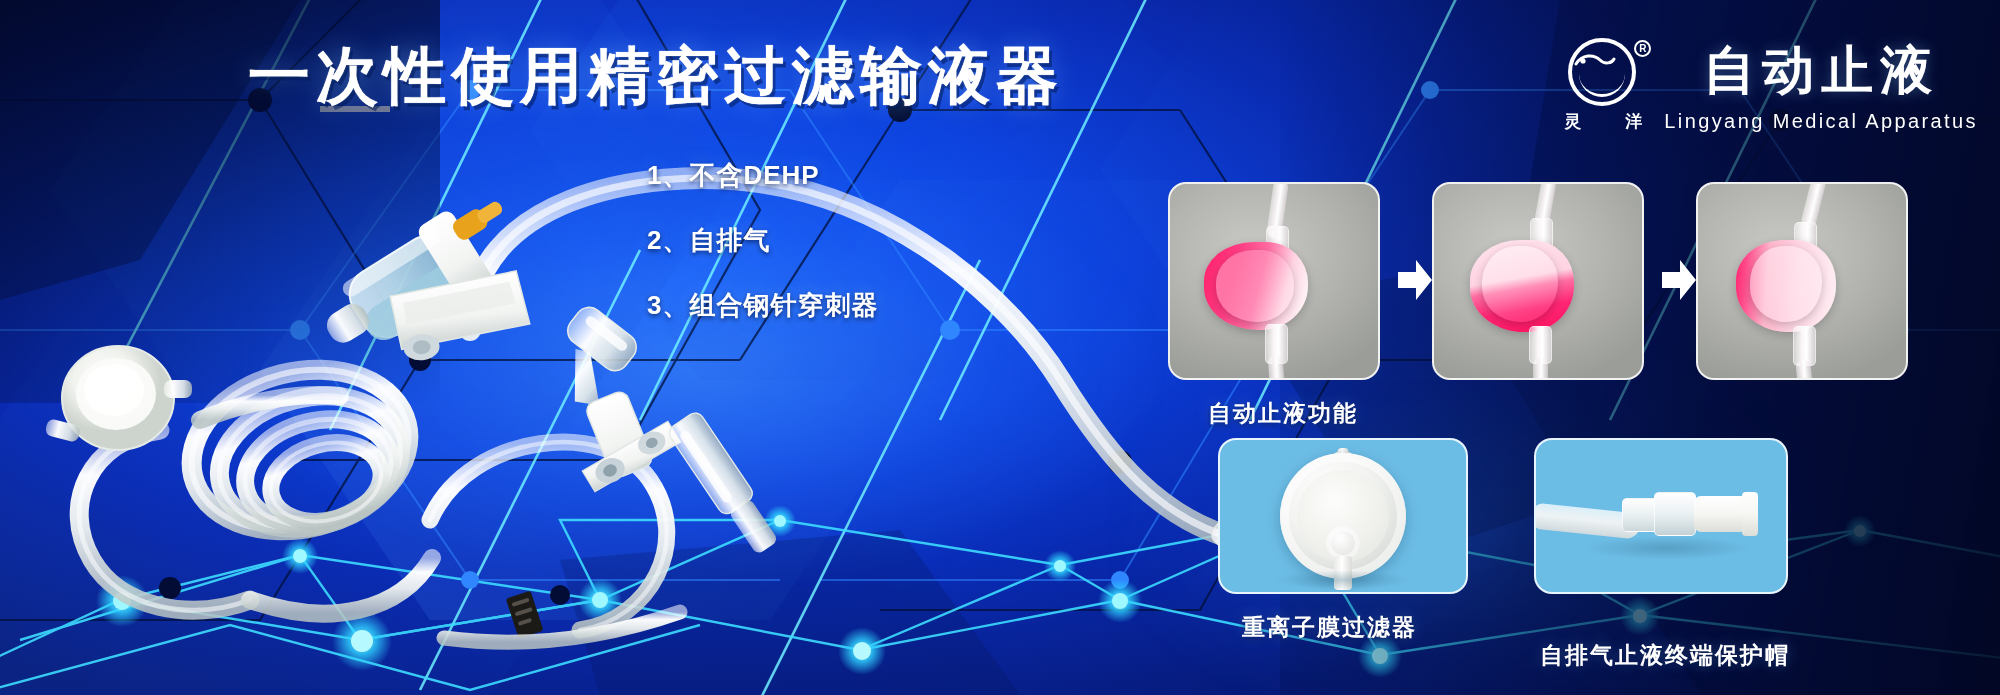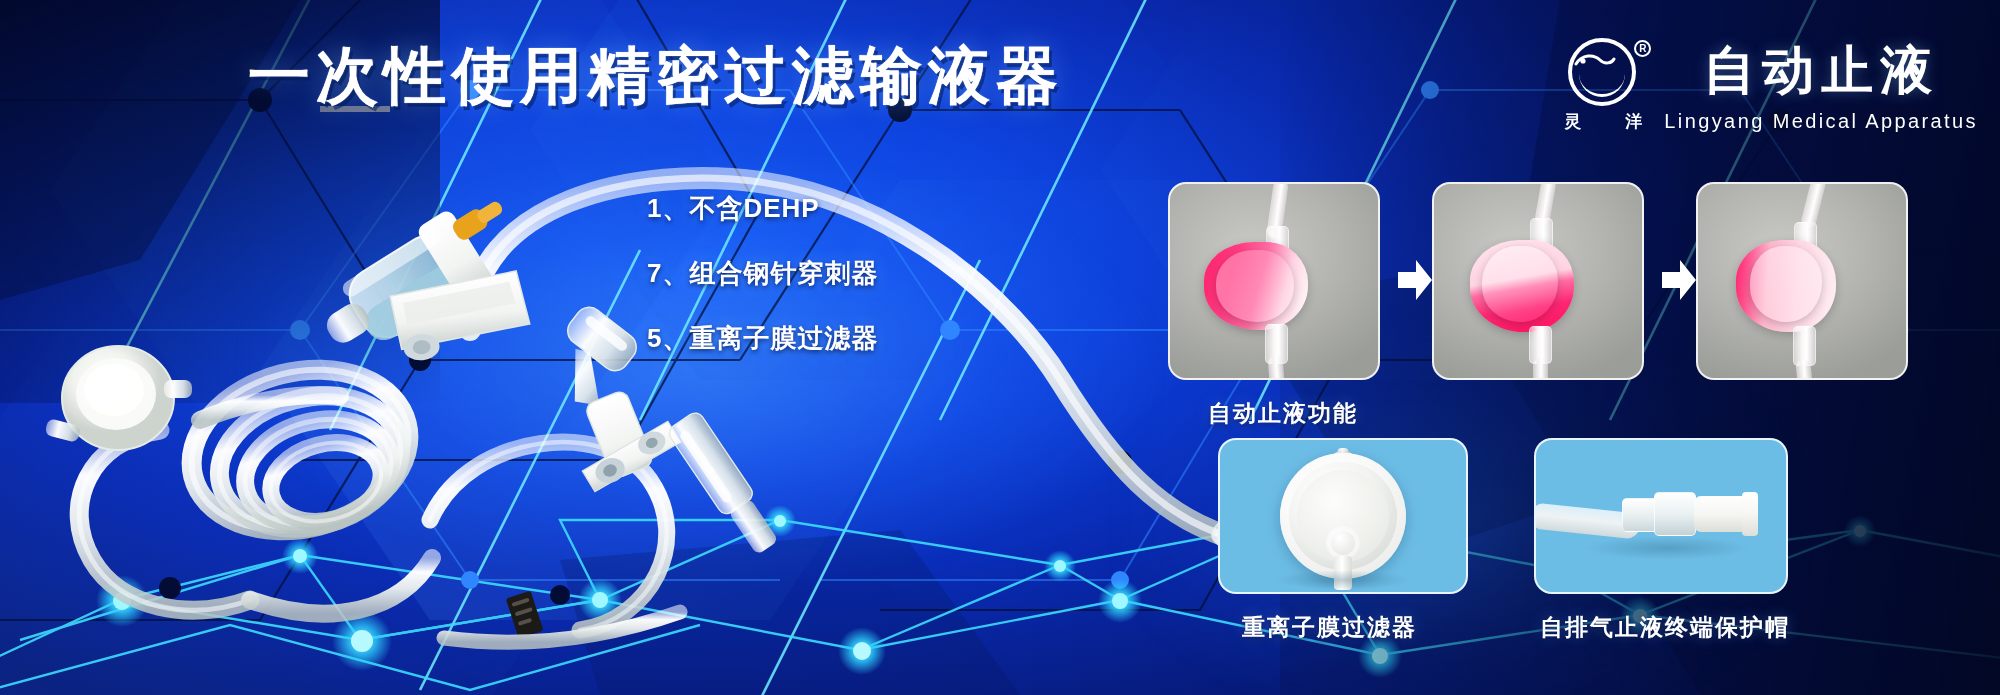--- a/index.html
+++ b/index.html
@@ -70,21 +70,21 @@
   .brand-words{display:flex;flex-direction:column;align-items:center;padding-bottom:4px;}
   .brand-cn{
     font-size:52px;font-weight:bold;color:#fff;letter-spacing:7px;line-height:1.05;
     text-shadow:0 0 14px rgba(140,200,255,.35);
   }
   .brand-en{
     font-size:20px;color:#fff;letter-spacing:2.4px;margin-top:12px;font-weight:normal;
   }
 
   
-  .features{position:absolute;left:647px;top:191px;width:330px;}
+  .features{position:absolute;left:647px;top:158px;width:330px;}
   .feature{
     color:#ffffff;font-size:26px;font-weight:bold;letter-spacing:1px;
     margin-bottom:30px;white-space:nowrap;
     text-shadow:0 2px 5px rgba(0,18,70,.75), 0 0 16px rgba(120,190,255,.35);
   }
   .feature:last-child{margin-bottom:0;}
 
   
   .panel{position:absolute;border-radius:18px;overflow:hidden;border:2px solid rgba(255,255,255,.85);}
   .panel-gray{
@@ -434,22 +434,22 @@
       </div>
     </div>
     <div class="brand-words">
       <div class="brand-cn">自动止液</div>
       <div class="brand-en">Lingyang Medical Apparatus</div>
     </div>
   </div>
 
   <div class="features">
     <div class="feature">1、不含DEHP</div>
-    <div class="feature">7、组合钢针穿刺器</div>
-    <div class="feature">5、重离子膜过滤器</div>
+    <div class="feature">2、自排气</div>
+    <div class="feature">3、组合钢针穿刺器</div>
   </div>
 
   <div class="panel panel-gray" style="left:1168px;top:182px;width:212px;height:198px;">
     <div class="dc-wrap">
       <div class="tube-v" style="left:50%;margin-left:-4px;top:-4px;height:58px;transform:rotate(8deg);"></div>
       <div class="connector" style="left:50%;margin-left:-8px;top:42px;height:34px;"></div>
       <div class="chamber" style="left:34px;top:58px;width:104px;height:88px;
            background:linear-gradient(105deg,#ff1f6b 0%,#ff3b81 28%,#ff6ea3 52%,#ffd4e3 74%,#ffffff 100%);"></div>
       <div class="chamber" style="left:46px;top:66px;width:78px;height:72px;
            background:linear-gradient(100deg,rgba(255,255,255,.35),rgba(255,255,255,.05));
@@ -515,15 +515,15 @@
       <div class="cap-hub" style="left:86px;top:58px;width:38px;height:34px;"></div>
       <div class="cap-hub" style="left:118px;top:52px;width:42px;height:44px;
            background:linear-gradient(180deg,#ffffff,#eaf1f3 50%,#c3d1d6);"></div>
       <div class="cap-white" style="left:158px;top:56px;width:54px;height:36px;"></div>
       <div class="cap-white" style="left:206px;top:52px;width:16px;height:44px;border-radius:4px;"></div>
       <div class="shadow-ell" style="left:46px;top:96px;width:170px;height:24px;"></div>
     </div>
   </div>
 
   <div class="cap-caption" style="left:1242px;top:612px;">重离子膜过滤器</div>
-  <div class="cap-caption" style="left:1540px;top:612px;">自排气止液终端保护帽</div>
+  <div class="cap-caption" style="left:1540px;top:640px;">自排气止液终端保护帽</div>
 
 </div>
 
 </body></html>

